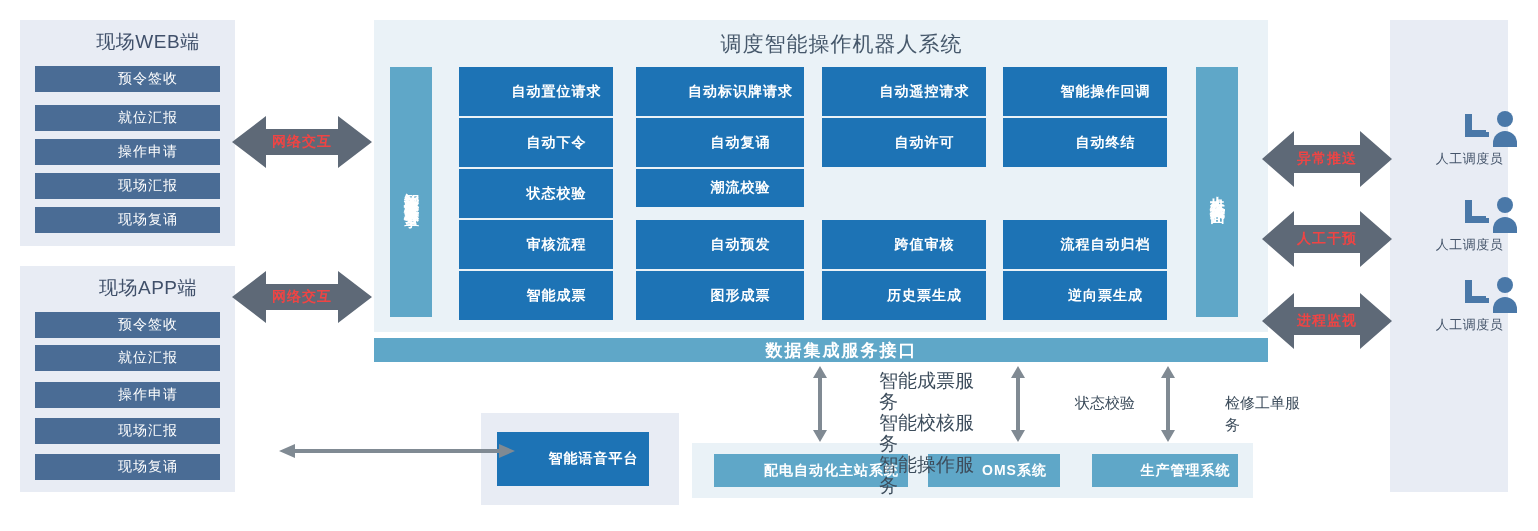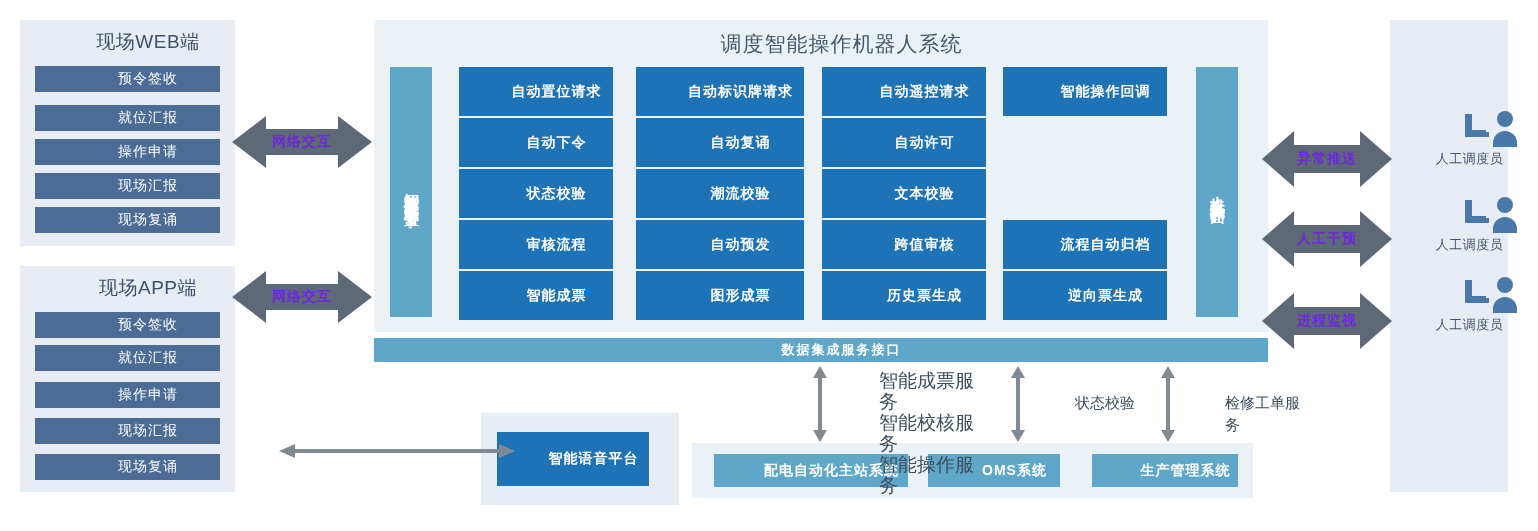--- a/index.html
+++ b/index.html
@@ -42,40 +42,40 @@
     writing-mode:vertical-rl;text-orientation:upright;
     letter-spacing:2px;
     padding:6px 0;
   }
   .main-title{
     font-size:21px;color:#46586b;text-align:center;letter-spacing:1px;
   }
 
   
   .databar{
-    background:#5fa7c8;color:#ffffff;font-size:13px;font-weight:bold;
+    background:#5fa7c8;color:#ffffff;font-size:17px;font-weight:bold;
     display:flex;align-items:center;justify-content:center;letter-spacing:2px;
   }
 
   
   .sysbox{
     background:#5fa7c8;color:#ffffff;font-size:14px;font-weight:bold;
     display:flex;align-items:center;justify-content:center;letter-spacing:1px;
   }
   .voicebox{
     background:#1d73b5;color:#ffffff;font-size:14px;font-weight:bold;
     display:flex;align-items:center;justify-content:center;letter-spacing:1px;
   }
 
   
   .fatarrow{position:absolute;}
   .fatarrow .lbl{
     position:absolute;left:0;top:0;width:100%;height:100%;
     display:flex;align-items:center;justify-content:center;
-    color:#6d28d9;font-size:14px;font-weight:bold;letter-spacing:1px;
+    color:#ef4444;font-size:14px;font-weight:bold;letter-spacing:1px;
     pointer-events:none;
   }
 
   
   .vthin{position:absolute;}
 
   .svc-label{
     font-size:19px;color:#3d4d5c;line-height:21px;white-space:pre-line;
   }
   .svc-label-1{
@@ -133,31 +133,31 @@
   <div class="abs vbar" style="left:1196px;top:67px;width:42px;height:250px;">人机交互工作界面</div>
 
   <div class="abs gbox" style="left:459px;top:67px;width:154px;height:49px;">自动置位请求</div>
   <div class="abs gbox" style="left:459px;top:118px;width:154px;height:49px;">自动下令</div>
   <div class="abs gbox" style="left:459px;top:169px;width:154px;height:49px;">状态校验</div>
   <div class="abs gbox" style="left:459px;top:220px;width:154px;height:49px;">审核流程</div>
   <div class="abs gbox" style="left:636px;top:67px;width:168px;height:49px;">自动标识牌请求</div>
 
   <div class="abs gbox" style="left:459px;top:271px;width:154px;height:49px;">智能成票</div>
   <div class="abs gbox" style="left:636px;top:118px;width:168px;height:49px;">自动复诵</div>
-  <div class="abs gbox" style="left:636px;top:169px;width:168px;height:49px;text-align:right;">潮流校验</div>
+  <div class="abs gbox" style="left:636px;top:169px;width:168px;height:38px;text-align:right;">潮流校验</div>
   <div class="abs gbox" style="left:636px;top:220px;width:168px;height:49px;">自动预发</div>
   <div class="abs gbox" style="left:636px;top:271px;width:168px;height:49px;">图形成票</div>
 
   <div class="abs gbox" style="left:822px;top:67px;width:164px;height:49px;">自动遥控请求</div>
   <div class="abs gbox" style="left:822px;top:118px;width:164px;height:49px;">自动许可</div>
-  <div class="abs gbox" style="left:822px;top:169px;width:164px;height:49px;">文本校验</div>
   <div class="abs gbox" style="left:822px;top:220px;width:164px;height:49px;">跨值审核</div>
   <div class="abs gbox" style="left:822px;top:271px;width:164px;height:49px;">历史票生成</div>
 
   <div class="abs gbox" style="left:1003px;top:67px;width:164px;height:49px;">智能操作回调</div>
+  <div class="abs gbox" style="left:1003px;top:118px;width:164px;height:49px;">自动终结</div>
   <div class="abs gbox" style="left:1003px;top:220px;width:164px;height:49px;">流程自动归档</div>
   <div class="abs gbox" style="left:1003px;top:271px;width:164px;height:49px;">逆向票生成</div>
 
   <div class="abs databar" style="left:374px;top:338px;width:894px;height:24px;">数据集成服务接口</div>
 
   <div class="abs lightpanel" style="left:1390px;top:20px;width:118px;height:472px;"></div>
 
   <div class="abs" style="left:1416px;top:110px;width:64px;height:38px;">
     <svg width="64" height="38" viewBox="0 0 64 38">
       <path d="M8 4 h7 v16 h14 v7 h-21 z" fill="#4a78a8"></path>

